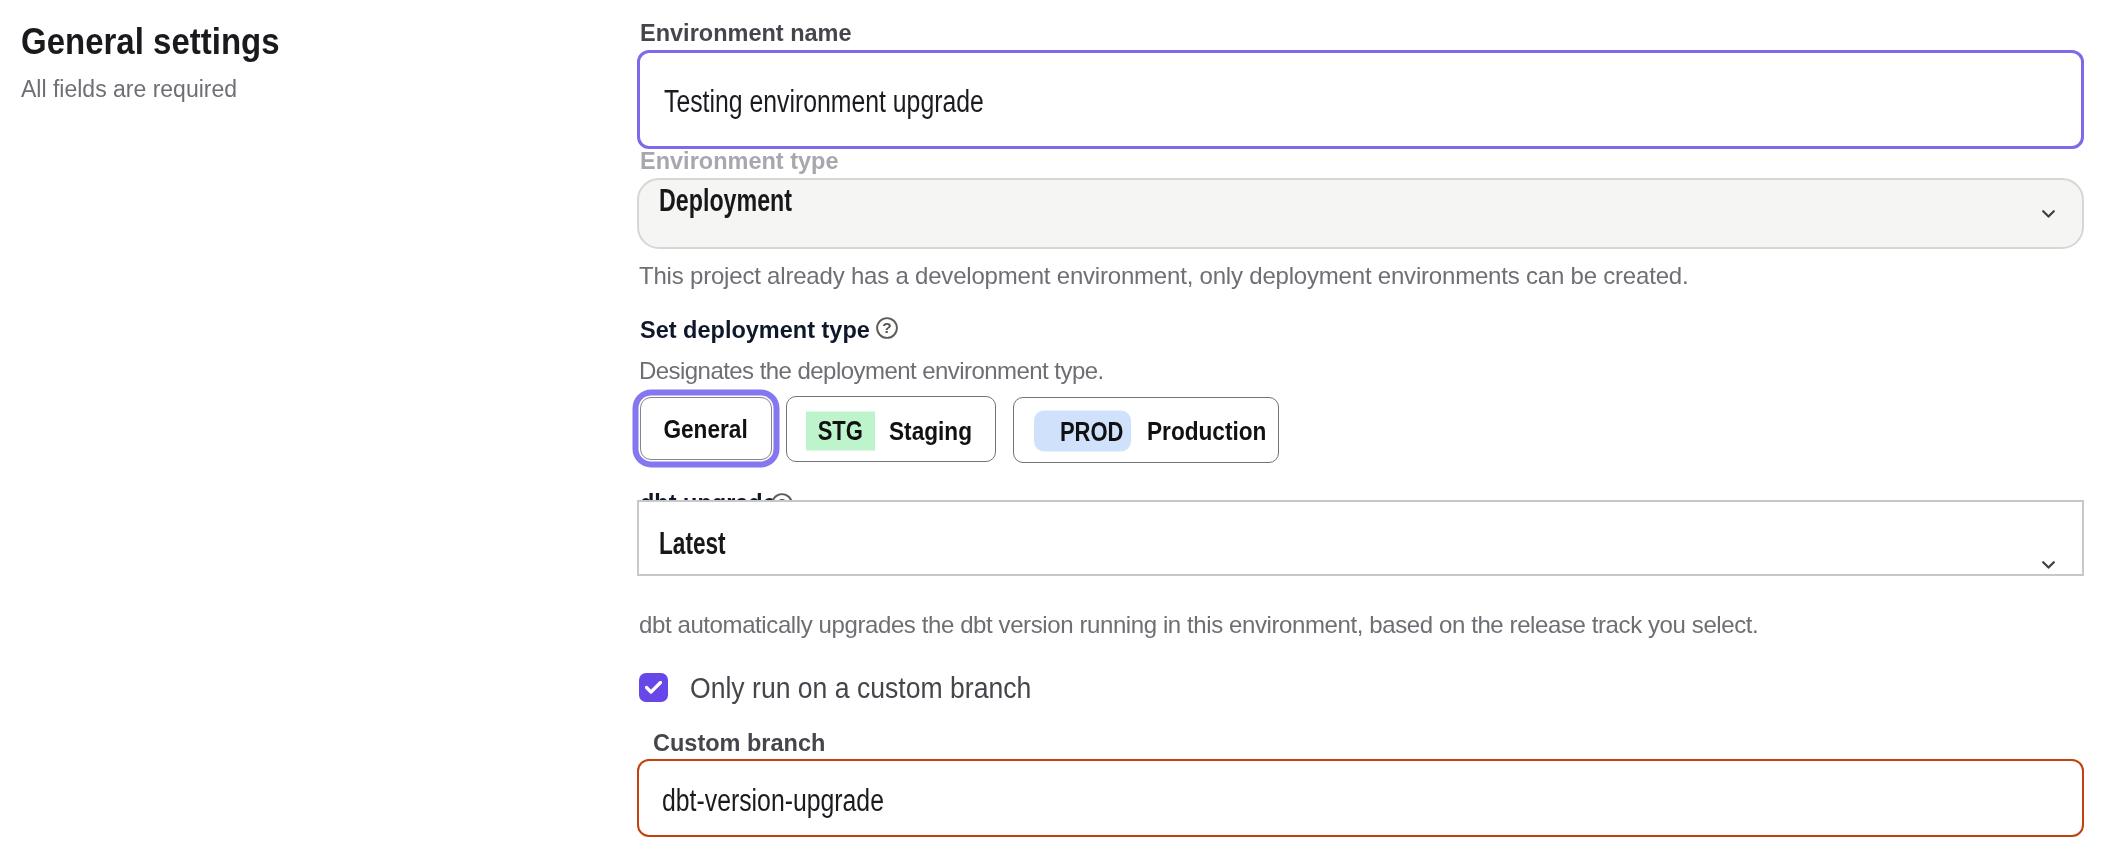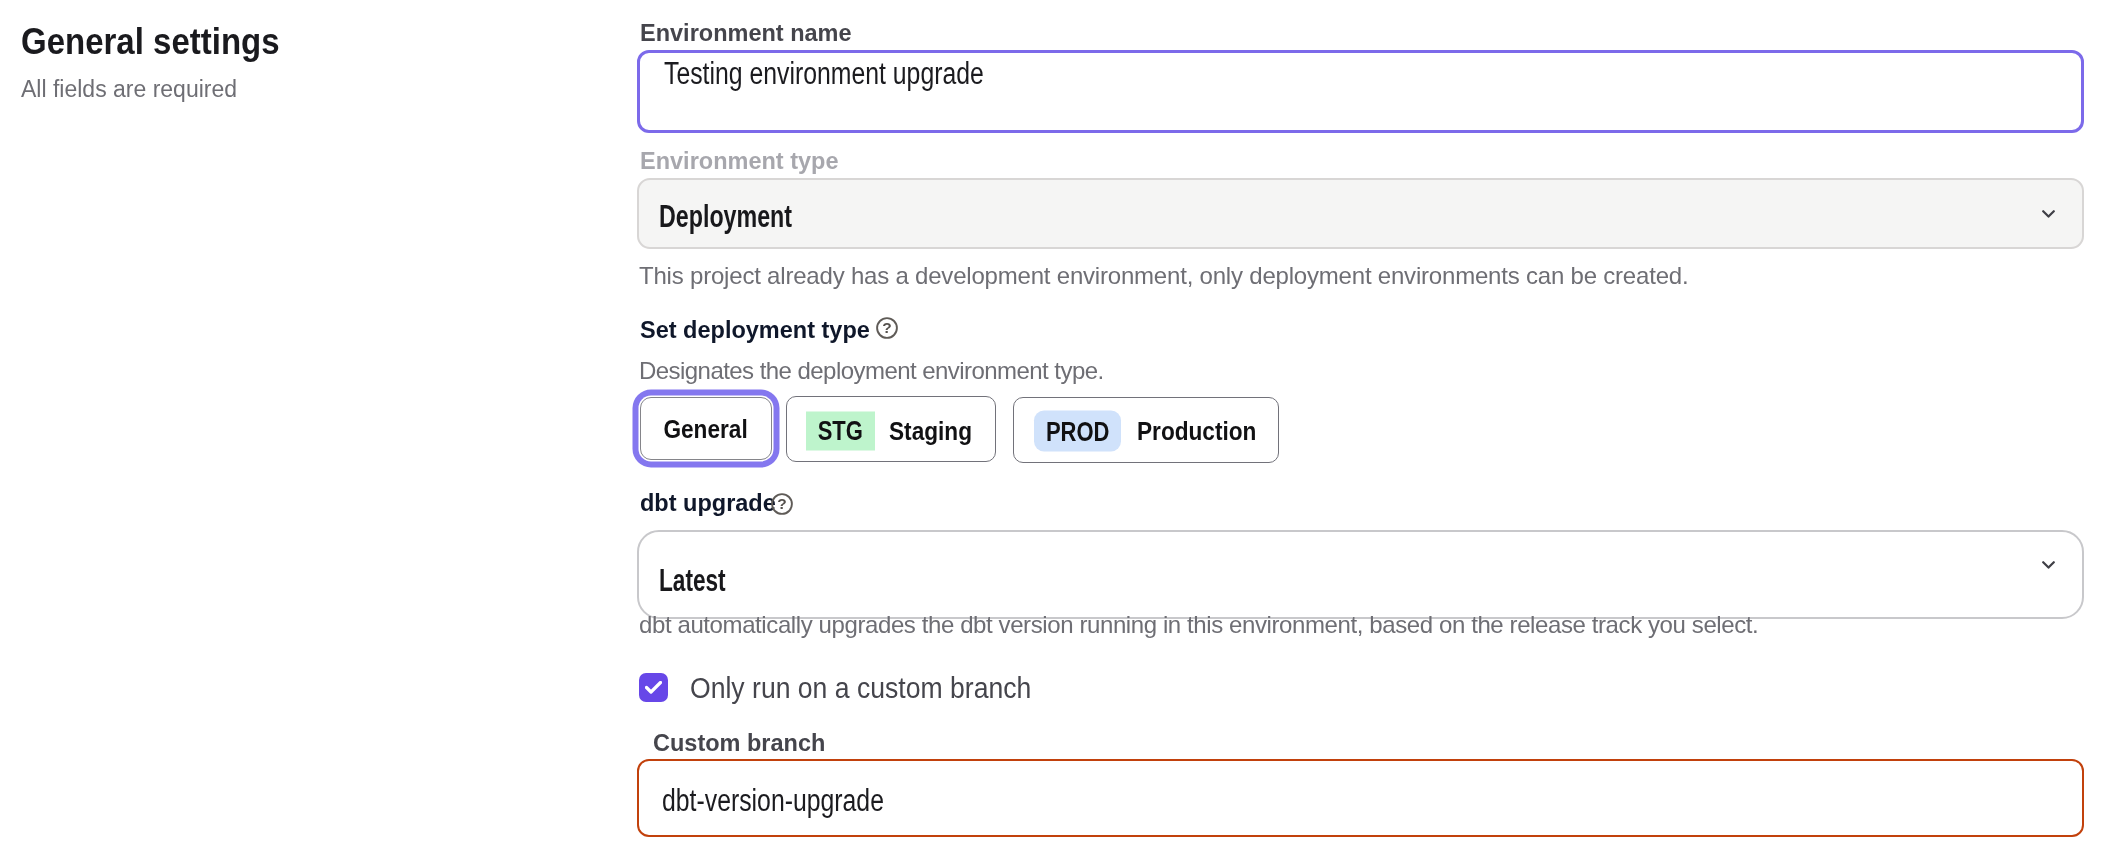--- a/index.html
+++ b/index.html
@@ -16,26 +16,26 @@
   .btnlabel { font-size:25px; font-weight:700; color:#111113; white-space:nowrap; }
   .chev { position:absolute; }
   .qicon { position:absolute; }
 </style>
 </head>
 <body>
   <div class="abs h1">General settings</div>
   <div class="abs sub">All fields are required</div>
 
   <div class="abs label" style="left:640px; top:20px;text-align:center;">Environment name</div>
-  <div class="abs ctl" style="top:49.5px; height:83px; border:3px solid #7c6aea; background:#fff; display:flex; padding-left:23.5px;">
+  <div class="abs ctl" style="top:49.5px; height:99px; border:3px solid #7c6aea; background:#fff; display:flex; align-items:center; padding-left:23.5px;">
     <span class="valtext">Testing environment upgrade</span>
   </div>
 
   <div class="abs label" style="left:640px; top:148px; color:#a7a7ad;">Environment type</div>
-  <div class="abs ctl" style="top:178px; height:71px; border:2px solid #d8d6d5; background:#f5f5f4; display:flex; align-items:center; padding-left:20px; border-radius:13px;">
+  <div class="abs ctl" style="top:178px; height:71px; border:2px solid #d8d6d5; background:#f5f5f4; display:flex; align-items:flex-start; padding-left:20px; border-radius:22px;">
     <span class="selval" style="transform:scaleX(0.75) translateY(3.3px);">Deployment</span>
   </div>
   <svg class="chev" style="left:2042px; top:210px;" width="13" height="8" viewBox="0 0 13 8">
     <path d="M1.2 1.2 L6.5 6.6 L11.8 1.2" fill="none" stroke="#3f3f46" stroke-width="2.2" stroke-linecap="round" stroke-linejoin="round"></path>
   </svg>
   <div class="abs help" style="left:639px; top:262px;">This project already has a development environment, only deployment environments can be created.</div>
 
   <div class="abs slabel" style="left:640px; top:316.7px;">Set deployment type</div>
   <svg class="qicon" style="left:876px; top:317px;" width="22" height="22" viewBox="0 0 22 22">
     <circle cx="11" cy="11" r="9.9" fill="none" stroke="#5f5b57" stroke-width="1.9"></circle>
@@ -46,32 +46,32 @@
   <div class="abs" style="left:639.5px; top:396.5px; width:132.5px; height:63px; background:#fff; border:1.3px solid #85858a; border-radius:11px; box-shadow:0 0 0 1.5px #fff, 0 0 0 7.5px #8477ef; display:flex; align-items:center; justify-content:center;">
     <span class="btnlabel" style="transform:scaleX(0.905) translateY(1px);">General</span>
   </div>
   <div class="abs" style="left:786px; top:396px; width:210px; height:66px; background:#fff; border:1.5px solid #72727a; border-radius:10px; display:flex; align-items:center; padding-left:19px;">
     <span style="background:#bef4cc; border-radius:0; width:69px; height:39px; display:flex; align-items:center; justify-content:center; transform:translateY(1.5px); flex:none;">
       <span style="font-size:27.5px; font-weight:700; color:#111113; transform:scaleX(0.8);">STG</span>
     </span>
     <span class="btnlabel" style="margin-left:14px; transform:scaleX(0.905) translateY(1.5px); transform-origin:left center;">Staging</span>
   </div>
   <div class="abs" style="left:1013px; top:396.5px; width:266px; height:66px; background:#fff; border:1.5px solid #72727a; border-radius:10px; display:flex; align-items:center; padding-left:20px;">
-    <span style="background:#d0e2fb; border-radius:10px; width:87px; height:41px; display:flex; align-items:center; justify-content:center; transform:translateY(1.5px); flex:none;">
+    <span style="background:#d0e2fb; border-radius:10px; width:97px; height:41px; display:flex; align-items:center; justify-content:flex-end; transform:translateY(1.5px); flex:none;">
       <span style="font-size:27.5px; font-weight:700; color:#111113; transform:scaleX(0.8);">PROD</span>
     </span>
     <span class="btnlabel" style="margin-left:15.5px; transform:scaleX(0.905) translateY(1.5px); transform-origin:left center;">Production</span>
   </div>
 
   <div class="abs slabel" style="left:640px; top:490px;">dbt upgrade</div>
   <svg class="qicon" style="left:771px; top:492.5px;" width="22" height="22" viewBox="0 0 22 22">
     <circle cx="11" cy="11" r="9.9" fill="none" stroke="#5f5b57" stroke-width="1.9"></circle>
     <text x="11" y="16.2" text-anchor="middle" font-size="15.5" font-weight="bold" fill="#55514d" font-family="Liberation Sans">?</text>
   </svg>
-  <div class="abs ctl" style="top:530px; height:89px; border:2px solid #c8c8cb; background:#fff; display:flex; align-items:center; padding-left:20px; border-radius:22px;">
+  <div class="abs ctl" style="top:500px; height:76px; border:2px solid #c8c8cb; background:#fff; display:flex; align-items:center; padding-left:20px; border-radius:0;">
     <span class="selval" style="transform:scaleX(0.73) translateY(5.5px);">Latest</span>
   </div>
   <svg class="chev" style="left:2042px; top:561px;" width="13" height="8" viewBox="0 0 13 8">
     <path d="M1.2 1.2 L6.5 6.6 L11.8 1.2" fill="none" stroke="#3f3f46" stroke-width="2.2" stroke-linecap="round" stroke-linejoin="round"></path>
   </svg>
   <div class="abs help" style="left:639px; top:611px; letter-spacing:-0.4px;">dbt automatically upgrades the dbt version running in this environment, based on the release track you select.</div>
 
   <div class="abs" style="left:639px; top:673px; width:29px; height:28.5px; background:#6747e8; border-radius:7px; display:flex; align-items:center; justify-content:center;">
     <svg width="17" height="13" viewBox="0 0 17 13">
       <path d="M1.5 6.5 L6 11 L15.5 1.5" fill="none" stroke="#fff" stroke-width="3.2" stroke-linecap="round" stroke-linejoin="round"></path>

